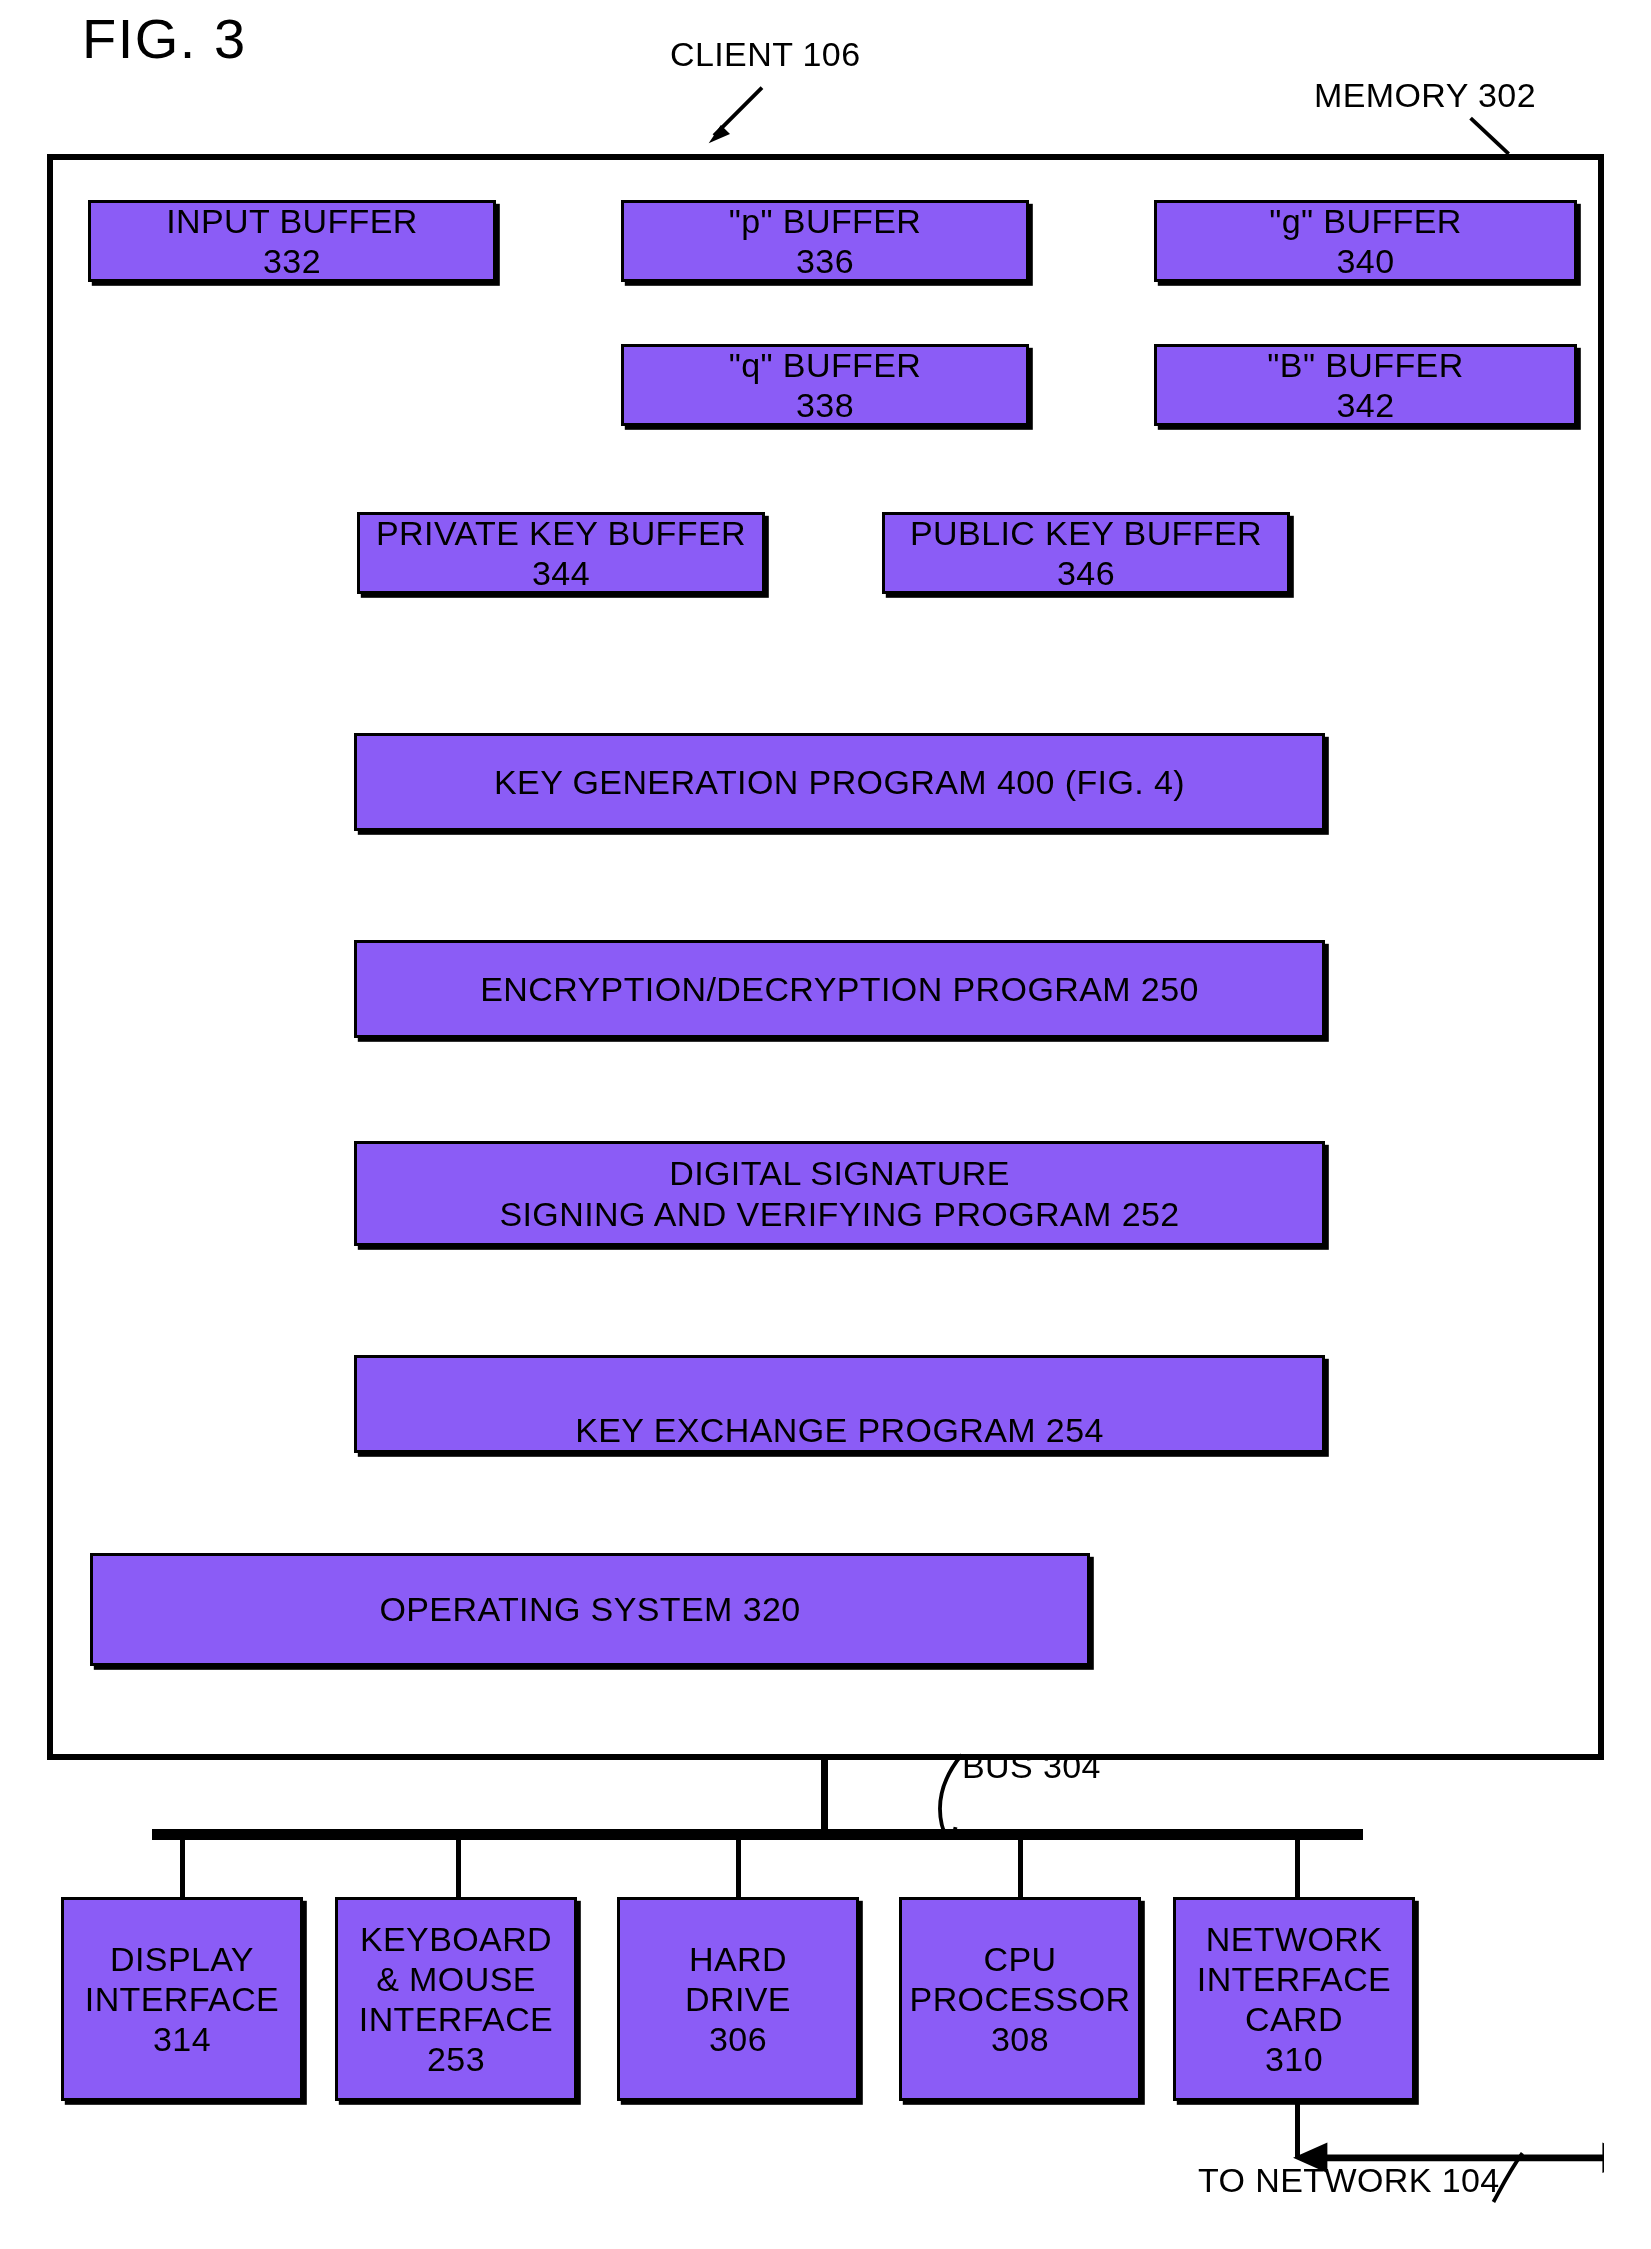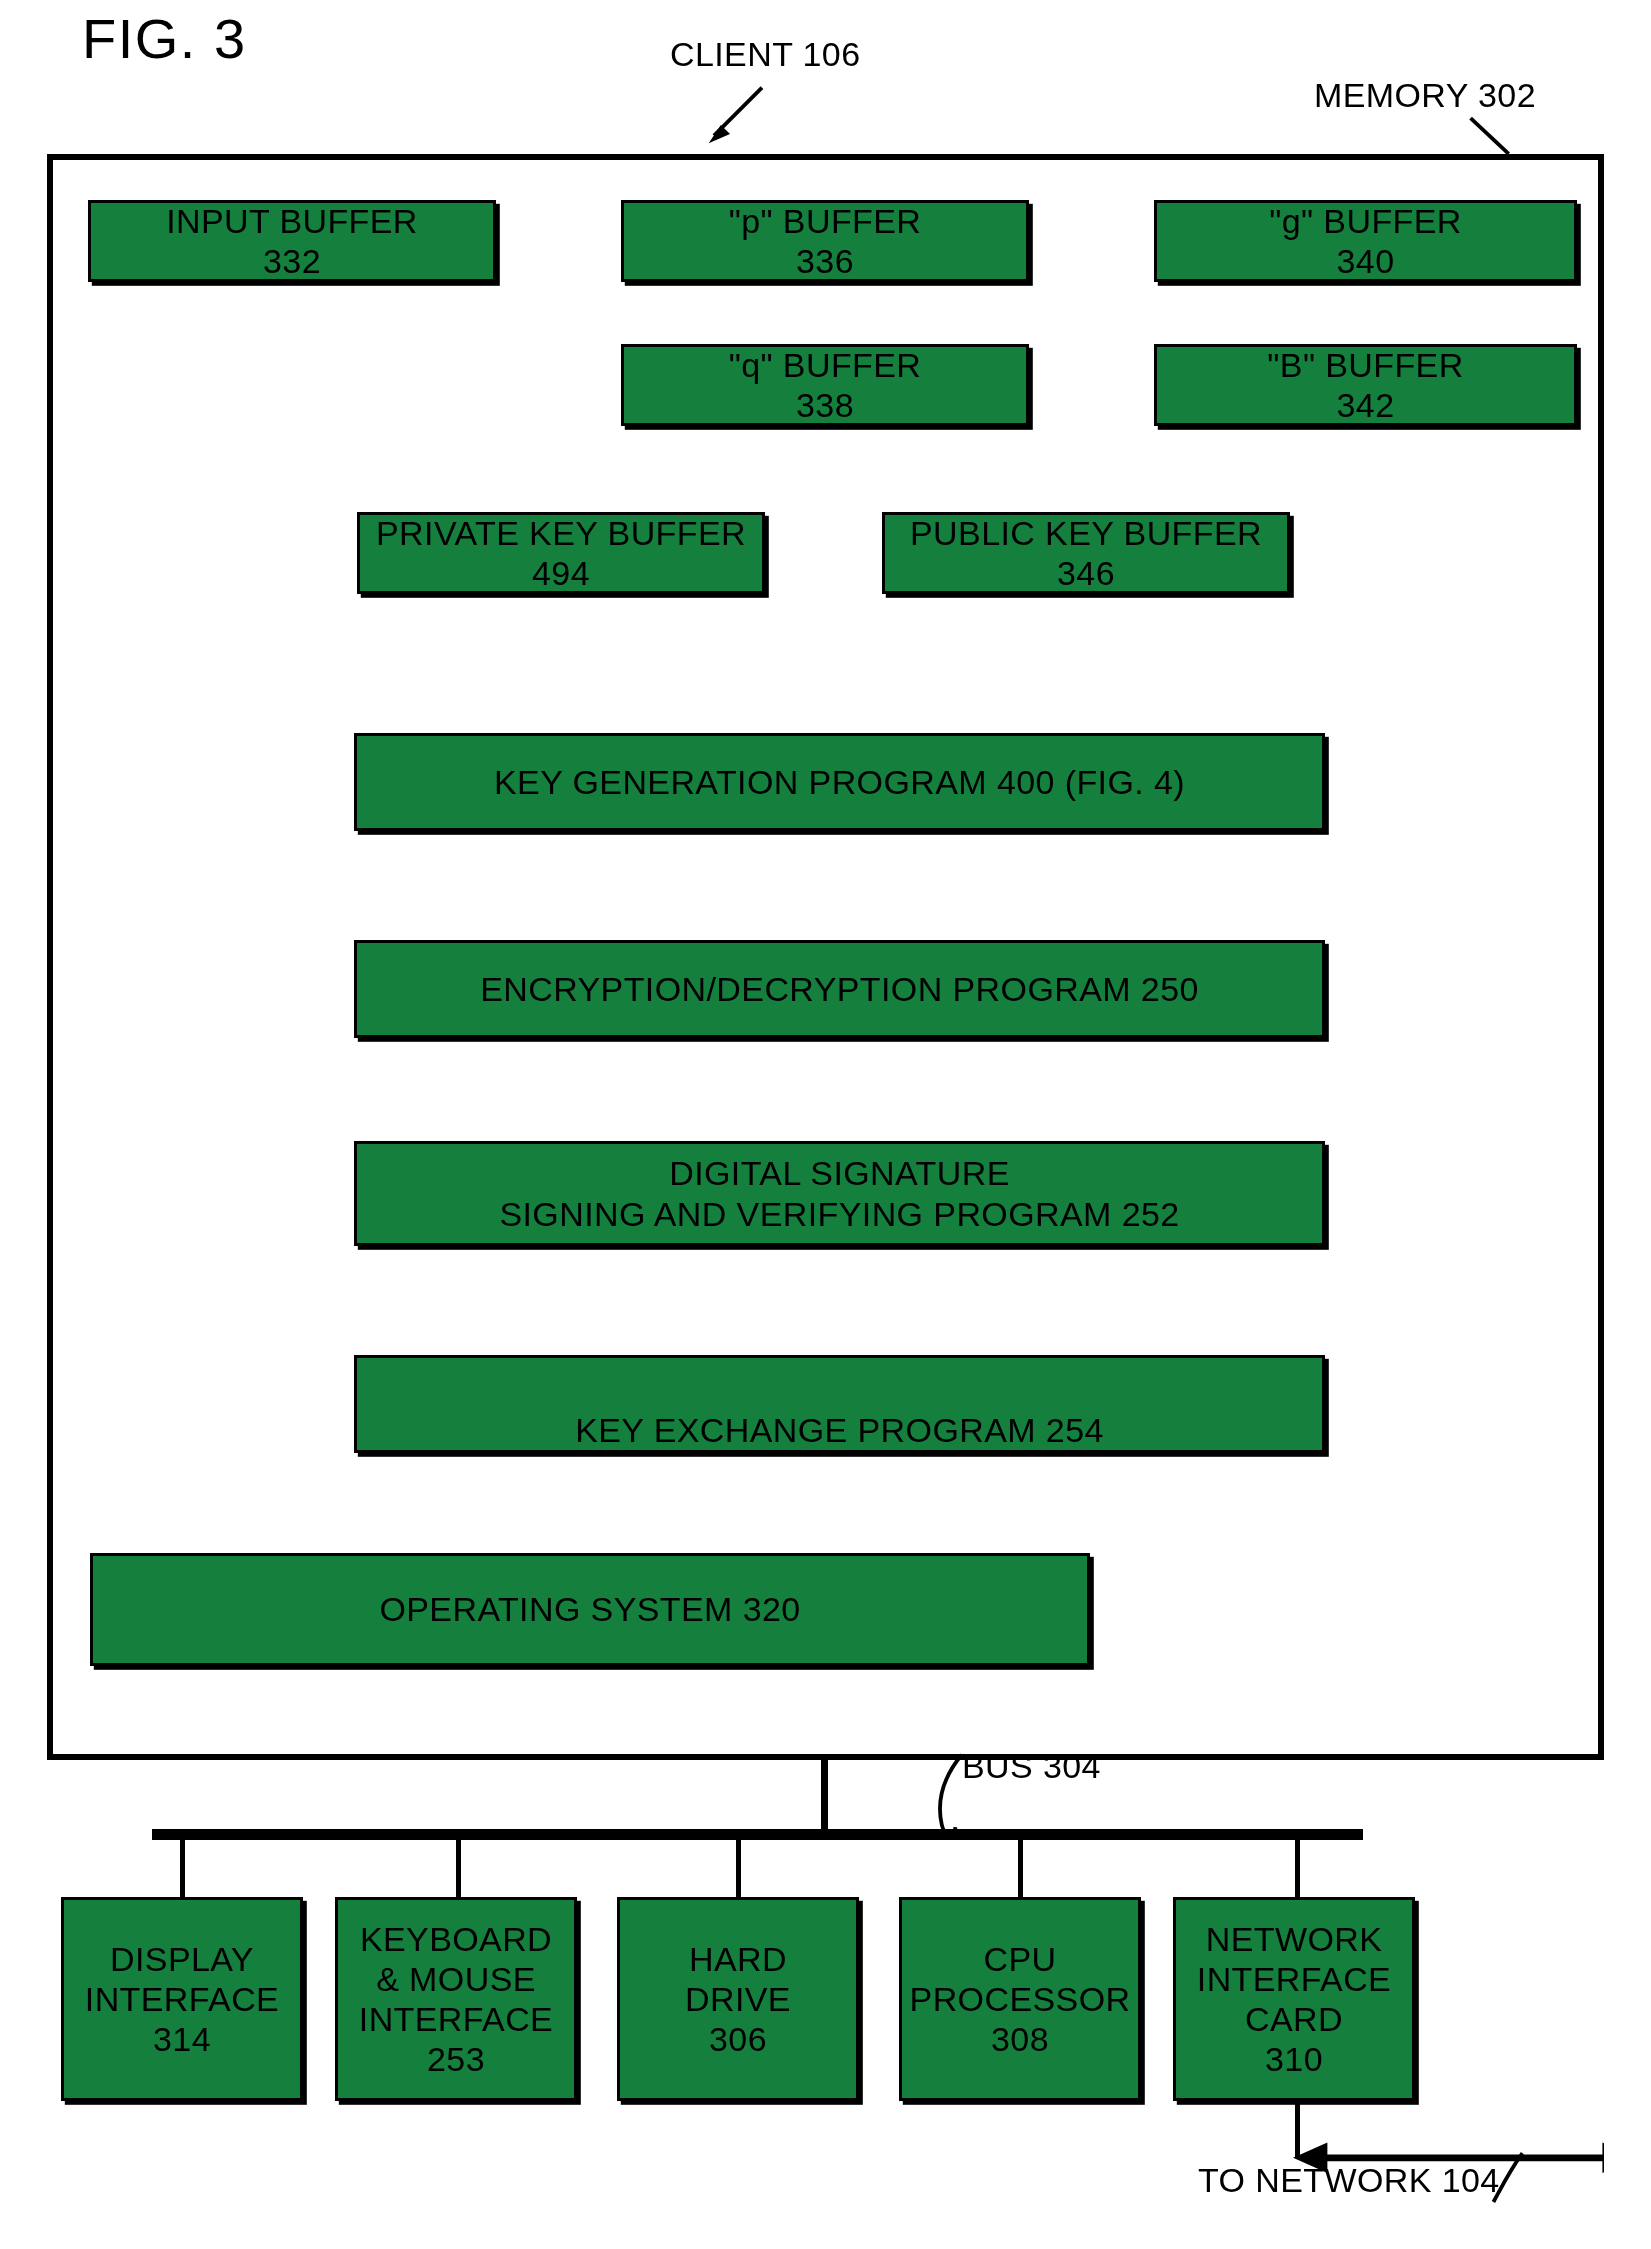--- a/index.html
+++ b/index.html
@@ -30,21 +30,21 @@
   }
   .client-label{left:670px; top:35px;}
   .memory-label{left:1314px; top:76px;}
   .bus-label{left:962px; top:1747px;}
   .network-label{left:1198px; top:2161px;}
 
   
   .box{
     box-sizing:border-box;
     border:3px solid #000;
-    background:#15803d;
+    background:#8b5cf6;
     display:flex;
     align-items:center;
     justify-content:center;
     text-align:center;
     box-shadow:3.8px 3.8px 0 0 #000;
   }
   .box .txt{
     font-size:34px;
     line-height:1.18;
     letter-spacing:0.4px;
@@ -118,21 +118,21 @@
   <div class="abs box buf b-q">
     <div class="txt"><span>"q" BUFFER</span><br><span>338</span></div>
   </div>
   <div class="abs box buf b-g">
     <div class="txt"><span>"g" BUFFER</span><br><span>340</span></div>
   </div>
   <div class="abs box buf b-B">
     <div class="txt"><span>"B" BUFFER</span><br><span>342</span></div>
   </div>
   <div class="abs box b-priv">
-    <div class="txt"><span>PRIVATE KEY BUFFER</span><br><span>494</span></div>
+    <div class="txt"><span>PRIVATE KEY BUFFER</span><br><span>344</span></div>
   </div>
   <div class="abs box b-pub">
     <div class="txt"><span>PUBLIC KEY BUFFER</span><br><span>346</span></div>
   </div>
 
   <div class="abs box prog p-keygen">
     <div class="txt">KEY GENERATION PROGRAM 400 (FIG. 4)</div>
   </div>
   <div class="abs box prog p-encdec">
     <div class="txt">ENCRYPTION/DECRYPTION PROGRAM 250</div>

